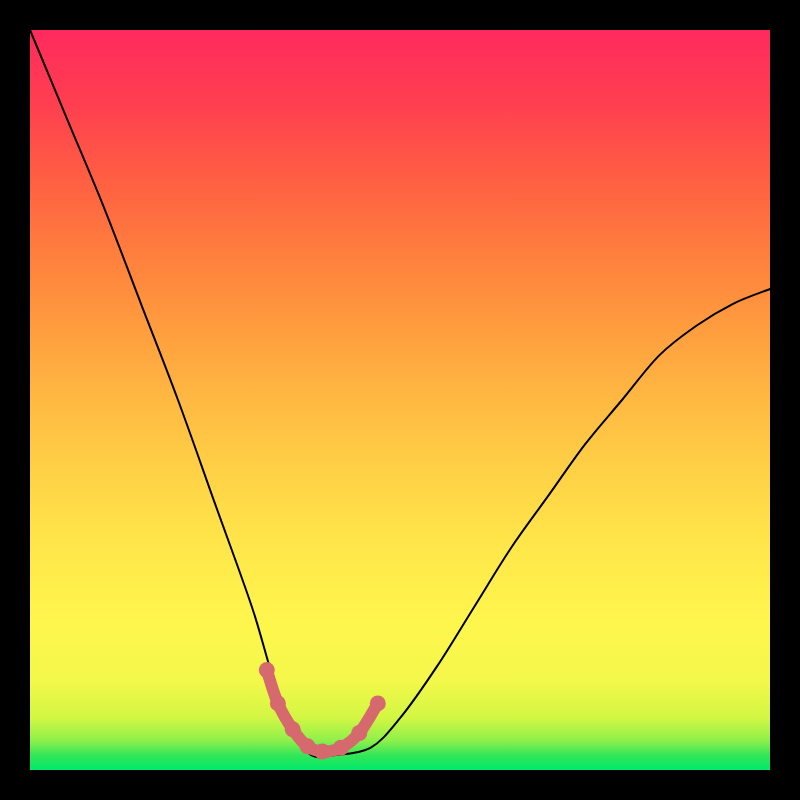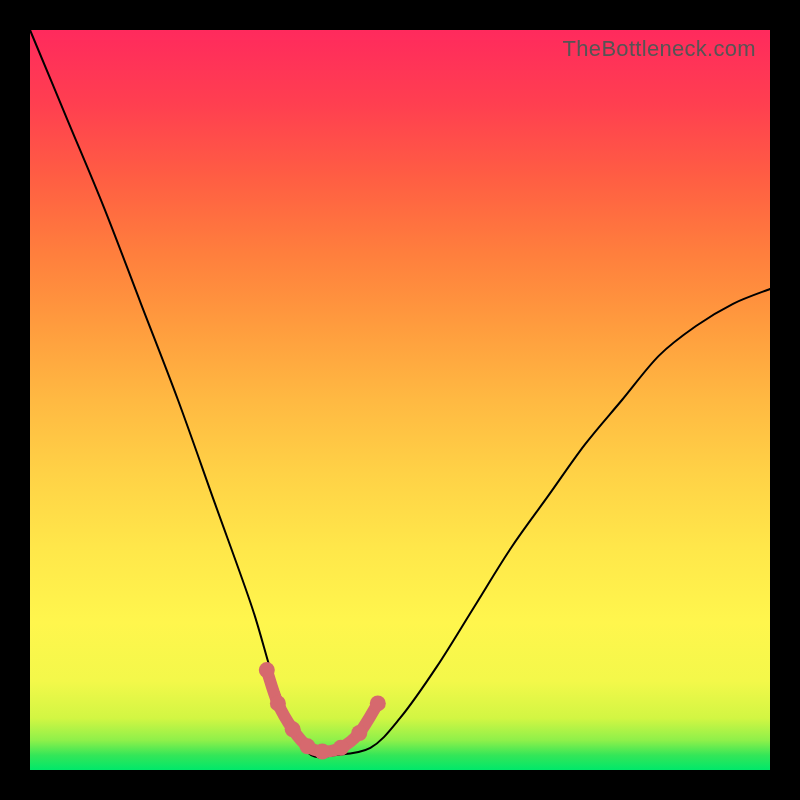--- a/index.html
+++ b/index.html
@@ -57,21 +57,20 @@
     width: 740px;
     height: 740px;
     overflow: visible;
   }
 </style>
 </head>
 <body>
 
 <div class="frame">
   <div class="plot">
-    <div class="watermark">TheBottleneck.com</div>
     <svg class="curve" viewBox="0 0 740 740" preserveAspectRatio="none">
       <path id="curve-path" fill="none" stroke-width="2" stroke-linecap="round" d="M 0 0 C 6.166666666666667 14.799999999999992 24.666666666666664 59.199999999999946 37 88.79999999999995 C 49.333333333333336 118.39999999999996 61.666666666666664 146.76666666666668 74 177.60000000000002 C 86.33333333333333 208.43333333333337 98.66666666666667 241.73333333333335 111 273.8 C 123.33333333333333 305.8666666666667 135.66666666666666 336.7 148 370 C 160.33333333333334 403.3 172.66666666666666 439.06666666666666 185 473.6 C 197.33333333333334 508.1333333333334 212.13333333333333 547.6 222 577.2 C 231.86666666666667 606.8000000000001 236.8 630.2333333333333 244.20000000000002 651.2 C 251.60000000000002 672.1666666666667 260.2333333333333 690.6666666666666 266.4 703 C 272.56666666666666 715.3333333333334 275.0333333333333 721.5 281.2 725.2 C 287.3666666666667 728.9000000000001 293.5333333333333 726.4333333333334 303.4 725.2 C 313.26666666666665 723.9666666666667 329.3 723.9666666666666 340.40000000000003 717.8 C 351.50000000000006 711.6333333333333 358.9 701.7666666666667 370 688.2 C 381.1 674.6333333333334 394.66666666666674 654.9 407.00000000000006 636.4 C 419.33333333333337 617.9 431.6666666666667 596.9333333333334 444 577.2 C 456.3333333333333 557.4666666666667 468.6666666666667 536.5 481 518 C 493.3333333333333 499.5 505.6666666666667 483.46666666666664 518 466.2 C 530.3333333333334 448.93333333333334 542.6666666666666 430.4333333333333 555 414.4 C 567.3333333333334 398.3666666666667 579.6666666666666 384.8 592 370 C 604.3333333333334 355.2 616.6666666666666 337.9333333333333 629 325.59999999999997 C 641.3333333333334 313.26666666666665 653.6666666666666 304.6333333333333 666 296 C 678.3333333333334 287.3666666666667 690.6666666666666 279.9666666666667 703 273.8 C 715.3333333333334 267.6333333333333 733.8333333333334 261.4666666666667 740 259" stroke="#000000"></path>
       <path id="highlight-path" fill="none" stroke-width="12" stroke-linecap="round" stroke-linejoin="round" d="M 236.8 640.1 C 238.65 645.65 243.58333333333334 663.5333333333333 247.9 673.4 C 252.21666666666667 683.2666666666667 257.76666666666665 692.1466666666666 262.7 699.3 C 267.6333333333333 706.4533333333333 272.56666666666666 712.62 277.5 716.32 C 282.43333333333334 720.0200000000001 286.75 721.2533333333333 292.3 721.5 C 297.85 721.7466666666667 304.6333333333333 720.8833333333333 310.8 717.8 C 316.9666666666667 714.7166666666666 323.1333333333333 710.4 329.3 703 C 335.4666666666667 695.6 344.71666666666664 678.3333333333333 347.79999999999995 673.4" stroke="#d6696e"></path>
       <g id="highlight-dots">
           <circle cx="236.8" cy="640.1" r="8" fill="#d6696e"></circle>
           <circle cx="247.9" cy="673.4" r="8" fill="#d6696e"></circle>
           <circle cx="262.7" cy="699.3" r="8" fill="#d6696e"></circle>
           <circle cx="277.5" cy="716.32" r="8" fill="#d6696e"></circle>
           <circle cx="292.3" cy="721.5" r="8" fill="#d6696e"></circle>
           <circle cx="310.8" cy="717.8" r="8" fill="#d6696e"></circle>

